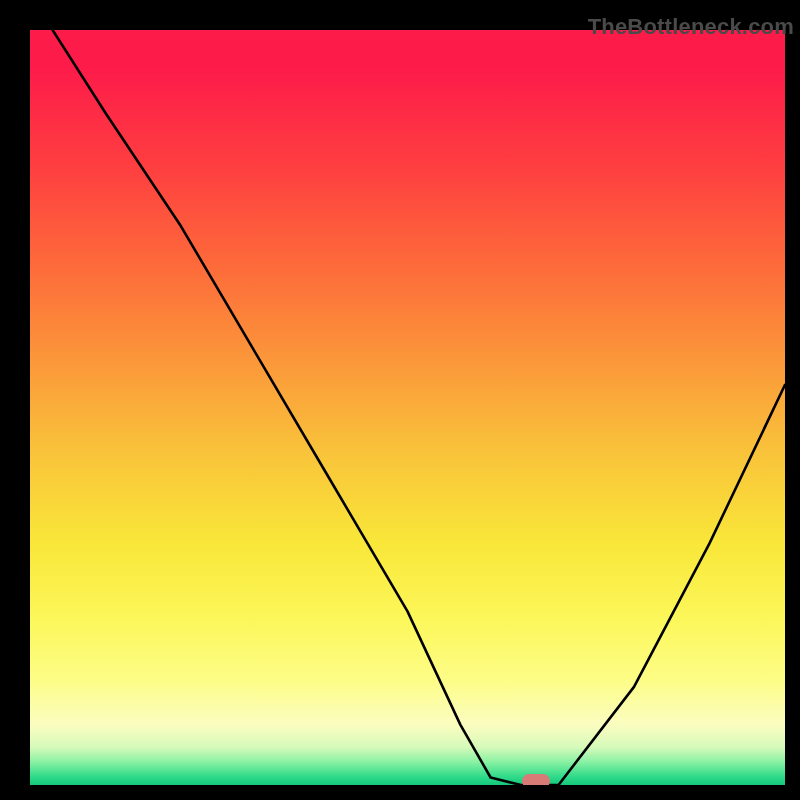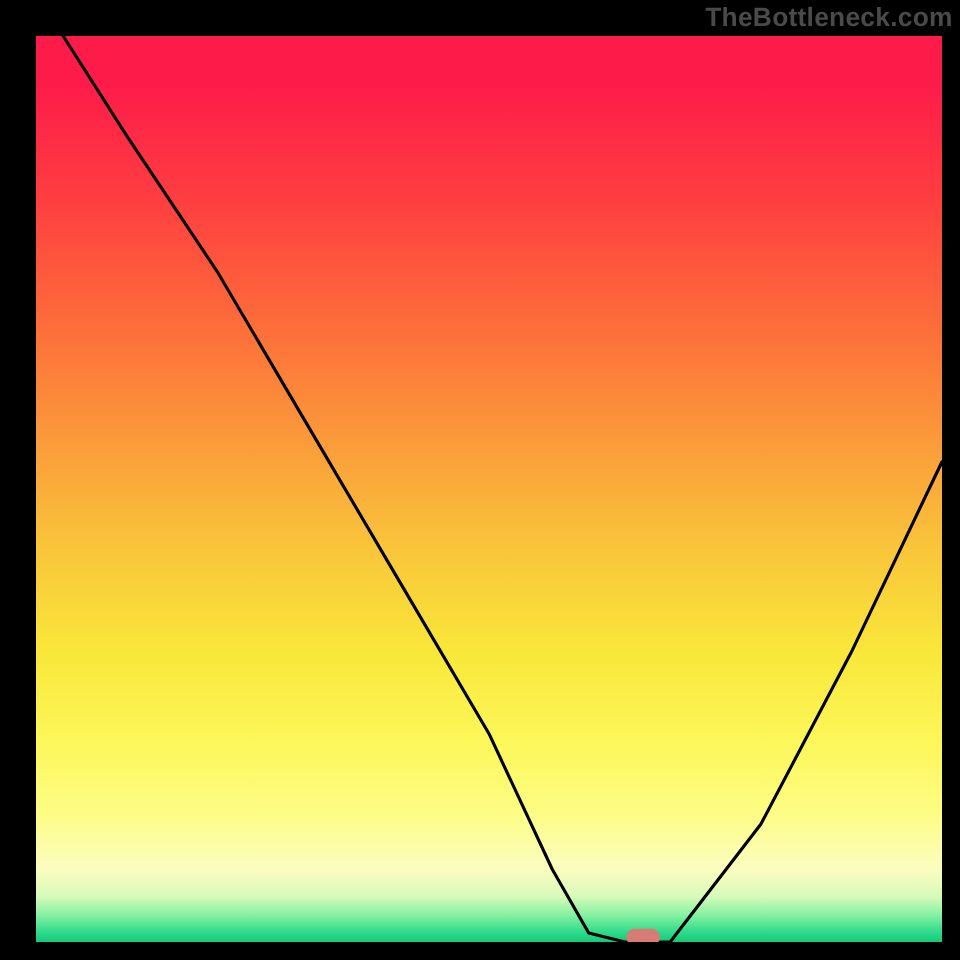--- a/index.html
+++ b/index.html
@@ -12,21 +12,21 @@
     font-family: Arial, Helvetica, sans-serif;
   }
   .frame {
     position: relative;
     width: 800px;
     height: 800px;
     background: #000;
   }
   .watermark {
     position: absolute;
-    top: 2px;
+    top: 14px;
     right: 6px;
     color: #4a4a4a;
     font-size: 22px;
     font-weight: 600;
     letter-spacing: 0.2px;
     z-index: 10;
     text-align: right;
   }
   .plot-area {
     position: absolute;

